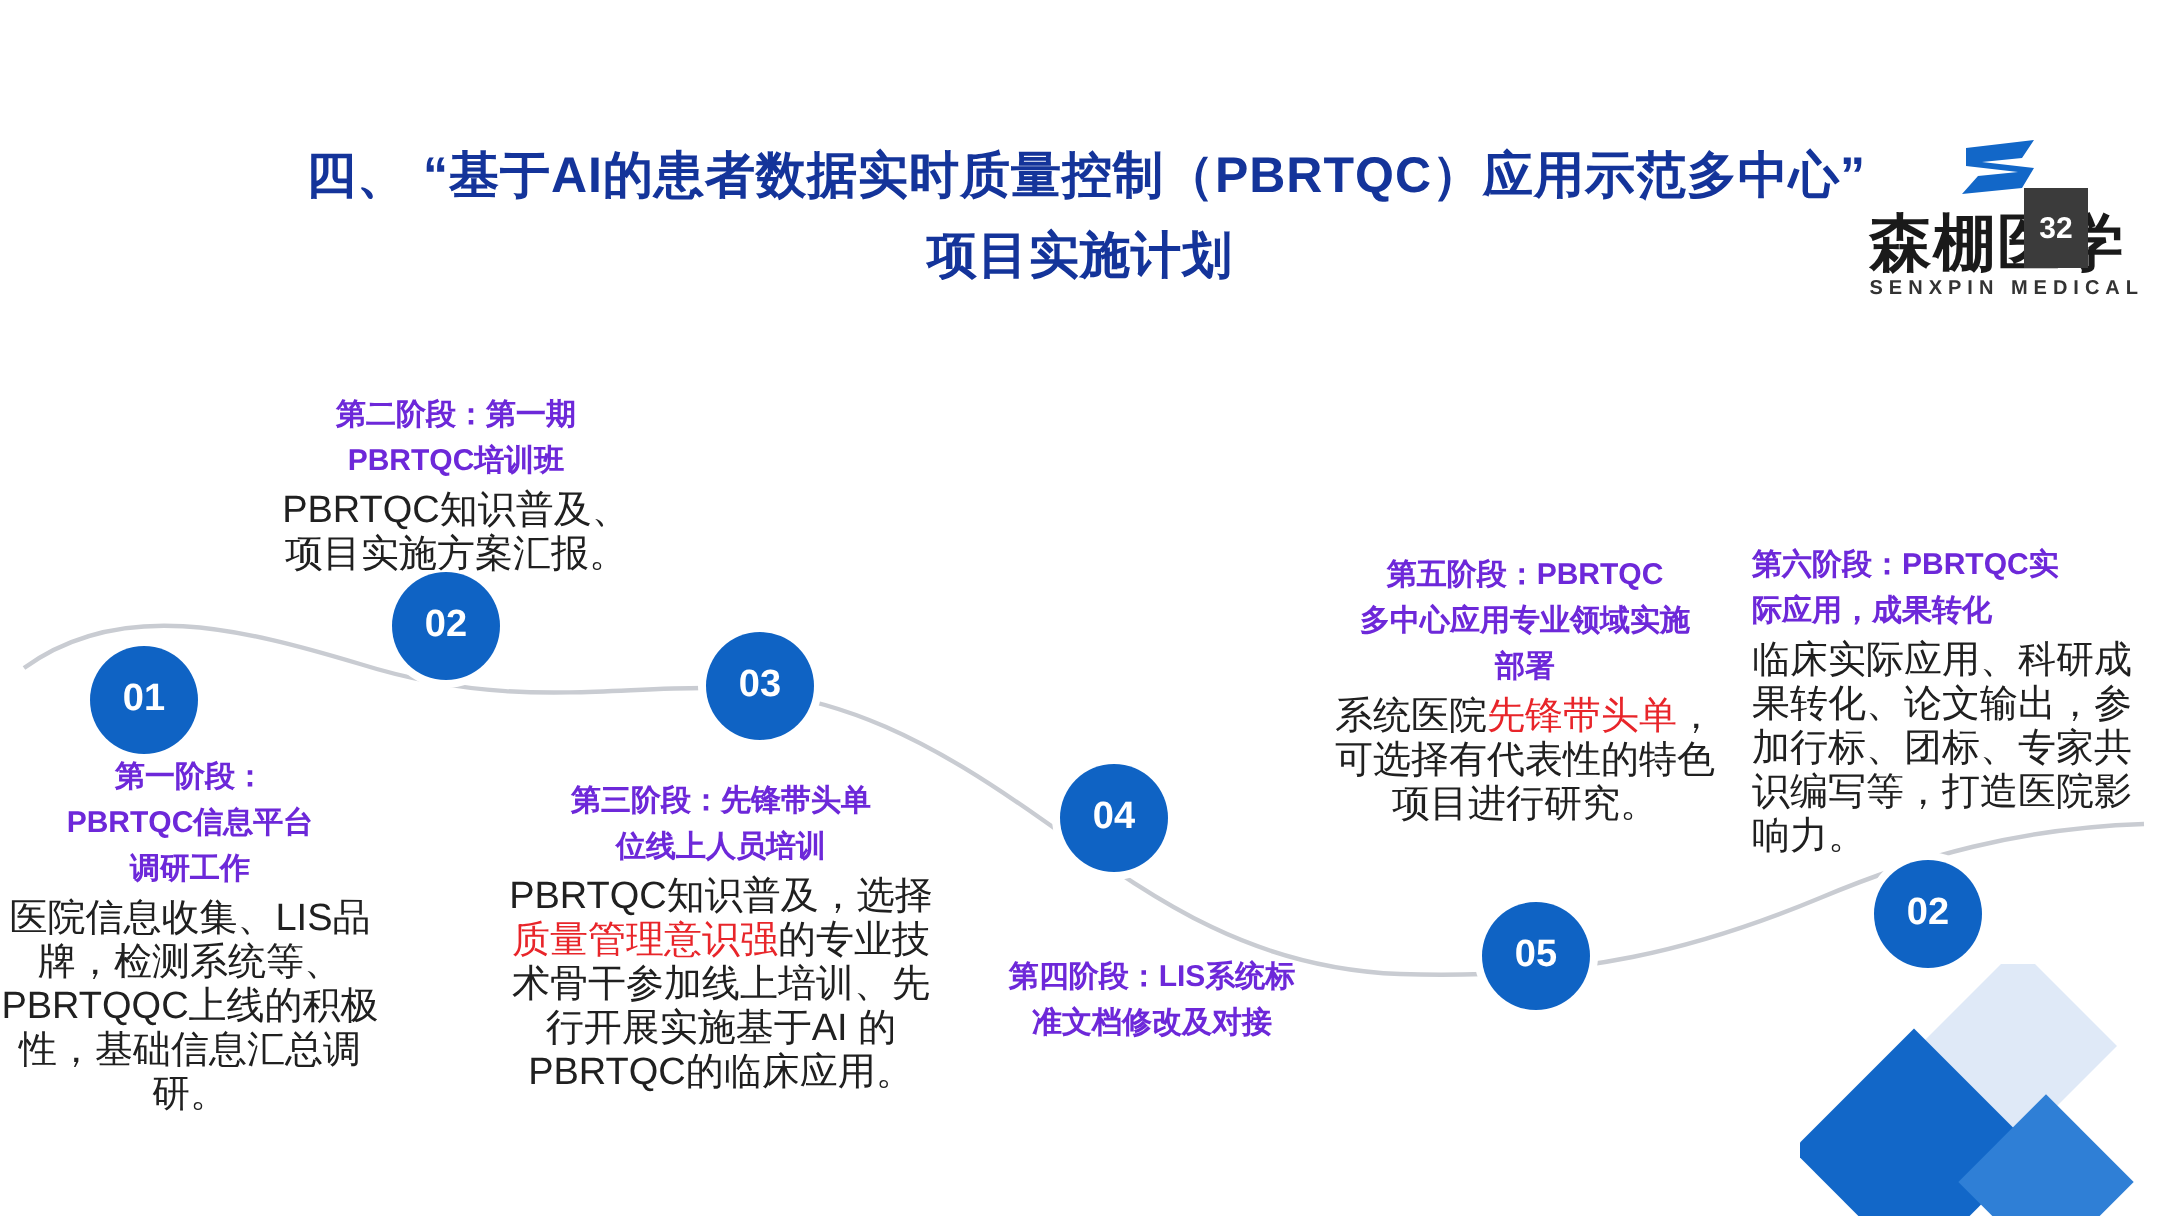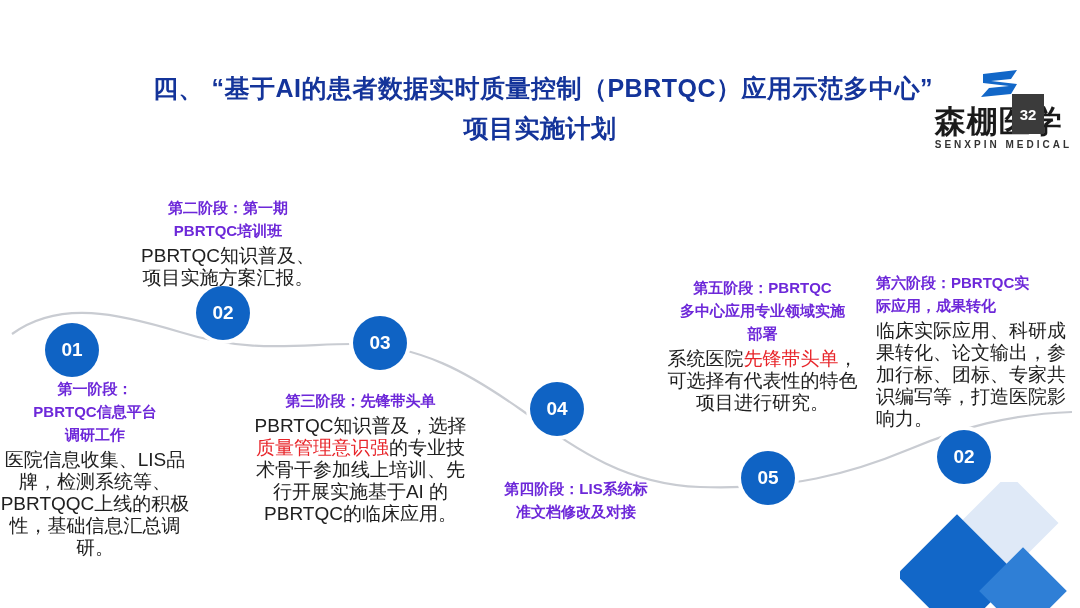--- a/index.html
+++ b/index.html
@@ -215,20 +215,21 @@
     <div class="step-head">
       <div>第二阶段：第一期</div>
       <div>PBRTQC培训班</div>
     </div>
     <div class="step-body">PBRTQC知识普及、项目实施方案汇报。</div>
   </div>
 
   <div class="step-block ta-center" style="left:253px; top:345px; width:215px;">
     <div class="step-head">
       <div>第三阶段：先锋带头单</div>
+      <div>位线上人员培训</div>
     </div>
     <div class="step-body"><span>PBRTQC知识普及，选择</span><span class="hl">质量管理意识强</span><span>的专业技术骨干参加线上培训、先行开展实施基于AI 的PBRTQC的临床应用。</span></div>
   </div>
 
   <div class="step-block ta-center" style="left:466px; top:433px; width:220px;">
     <div class="step-head">
       <div>第四阶段：LIS系统标</div>
       <div>准文档修改及对接</div>
     </div>
   </div>

